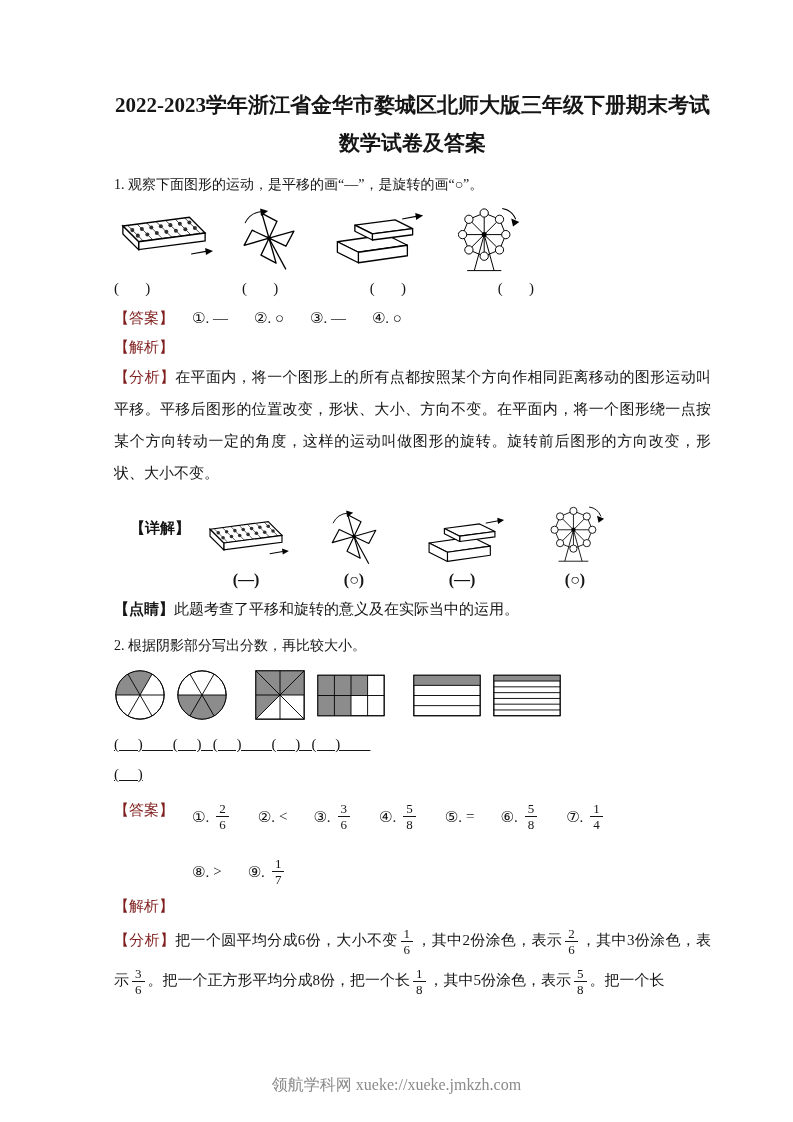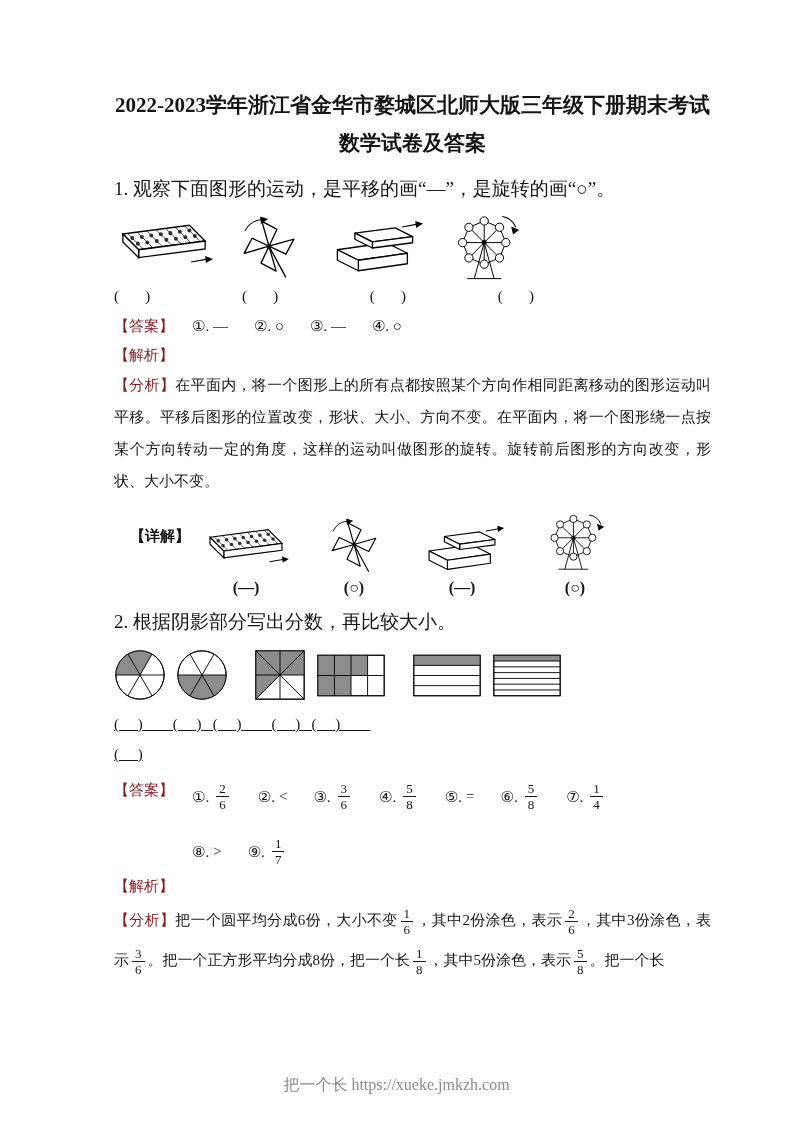--- a/index.html
+++ b/index.html
@@ -2,21 +2,21 @@
 <html><head>
 <meta charset="utf-8">
 <style>
   html,body{margin:0;padding:0;}
   body{width:793px;height:1122px;background:#ffffff;color:#151515;
        font-family:"Liberation Serif","DejaVu Serif","DejaVu Sans",serif;}
   .page{position:relative;box-sizing:border-box;width:793px;height:1122px;
         padding:86px 82px 0 114px;overflow:hidden;}
   .title{font-size:21px;font-weight:bold;text-align:center;line-height:38px;margin:0 0 14px 0;}
   .heading{font-size:15px;font-weight:bold;margin:6px 0 14px;}
-  .stem{font-size:19px;margin:12px 0 4px;}
+  .stem{font-size:14px;margin:12px 0 4px;}
   .q1-images{display:flex;justify-content:space-between;align-items:center;width:410px;margin:10px 0 2px;}
   .q1-blanks{display:flex;justify-content:space-between;width:420px;font-size:15px;margin:4px 0 8px;}
   .ans-row{display:flex;align-items:flex-start;margin:12px 0 4px;font-size:15px;}
   .ans-row .lbl{flex:none;margin-right:18px;}
   .ans-items{display:flex;flex-wrap:wrap;column-gap:26px;row-gap:12px;align-items:center;}
   .ai{display:inline-flex;align-items:center;gap:4px;}
   .blue{color:#7f1d1d;}
   .bold{font-weight:bold;}
   .solo{font-size:15px;margin:10px 0 2px;}
   .para{font-size:15px;line-height:32px;text-align:justify;margin:4px 0 2px;}
@@ -216,20 +216,23 @@
           <span class="img">
               <svg width="66" height="63">
                 <use href="#sym-ferris"></use>
               </svg>
             </span>
           <div class="detail-ans">(○)</div>
         </div>
       </div>
     </div>
 
+    <p class="para">
+      <span class="bold">【点睛】</span><span>此题考查了平移和旋转的意义及在实际当中的运用。</span>
+    </p>
   </div>
 
   <div>
     <div class="stem">2. 根据阴影部分写出分数，再比较大小。</div>
 
     <div class="q2-shapes">
       <span class="shape">
         <svg width="52" height="52" viewBox="0 0 56 56">
           <circle cx="28" cy="28" r="26" fill="#fff" stroke="#000"></circle>
           <path d="M28,28 L15,5.5 A26,26 0 0 1 41,5.5 Z" fill="#8c8c8c"></path>
@@ -398,15 +401,15 @@
         </span><span>。把一个正方形平均分成8份，把一个长</span><span class="frac">
           <span class="num">1</span>
           <span class="den">8</span>
         </span><span>，其中5份涂色，表示</span><span class="frac">
           <span class="num">5</span>
           <span class="den">8</span>
         </span><span>。把一个长</span>
     </p>
   </div>
 
-  <div class="footer">把一个长 https://xueke.jmkzh.com</div>
+  <div class="footer">领航学科网 xueke://xueke.jmkzh.com</div>
 
 </div>
 
 </body></html>

